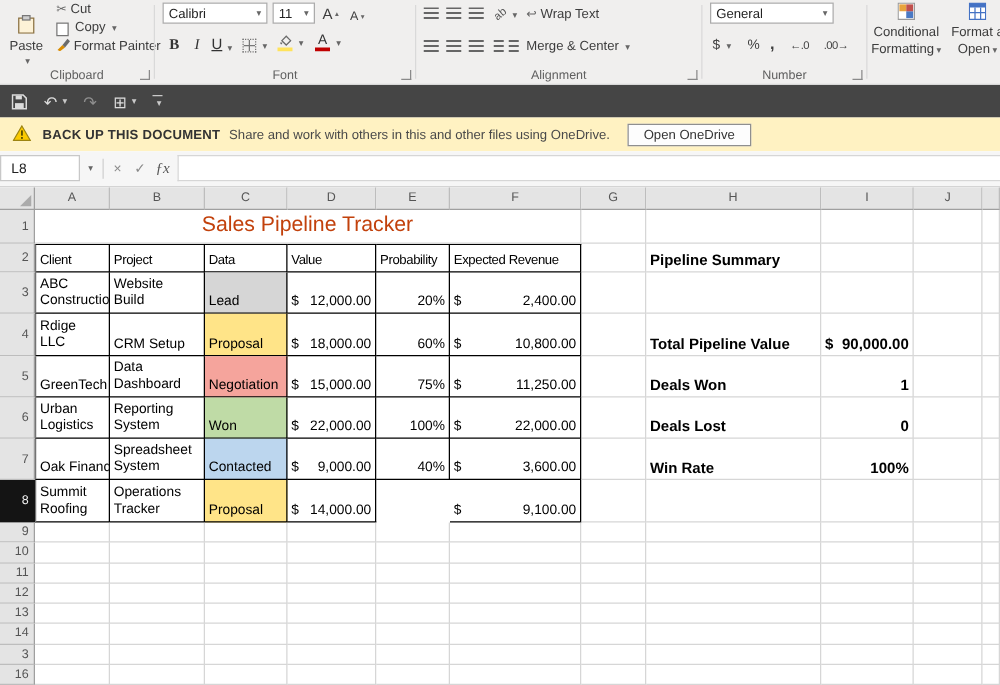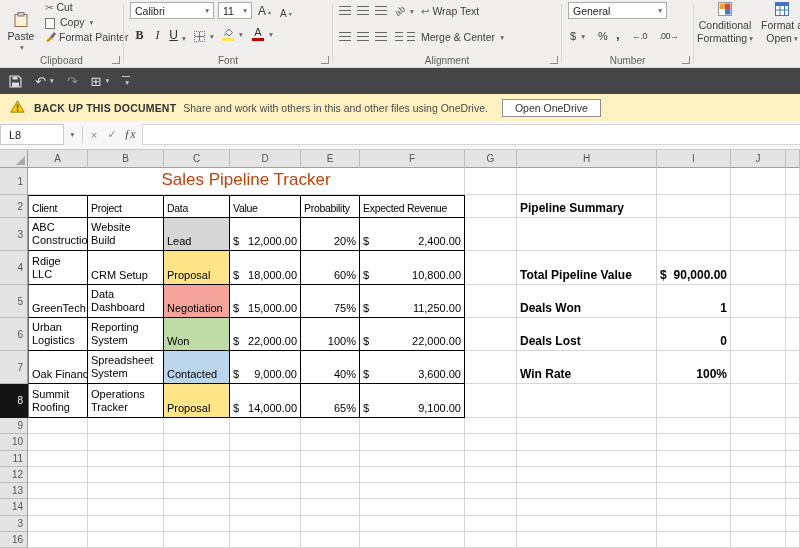--- a/index.html
+++ b/index.html
@@ -457,21 +457,20 @@
       <div class="cell" style="grid-area: 8 / 12;"></div>
       <div class="cell tb wrap" style="grid-area: 9 / 3;">Operations
 Tracker</div>
       <div class="cell tb bl wrap" style="grid-area: 9 / 2;">Summit
 Roofing</div>
       <div class="cell tb" style="grid-area: 9 / 4; background: rgb(255, 228, 136);">Proposal</div>
       <div class="cell tb money" style="grid-area: 9 / 5;">
         <span>$</span>
         <span>14,000.00</span>
       </div>
-      <div class="cell tb right" style="grid-area: 9 / 6;">65%</div>
       <div class="cell tb money" style="grid-area: 9 / 7;">
         <span>$</span>
         <span>9,100.00</span>
       </div>
       <div class="cell" style="grid-area: 9 / 8;"></div>
       <div class="cell" style="grid-area: 9 / 9;"></div>
       <div class="cell" style="grid-area: 9 / 10;"></div>
       <div class="cell" style="grid-area: 9 / 11;"></div>
       <div class="cell" style="grid-area: 9 / 12;"></div>
       <div class="cell" style="grid-area: 10 / 2;"></div>

